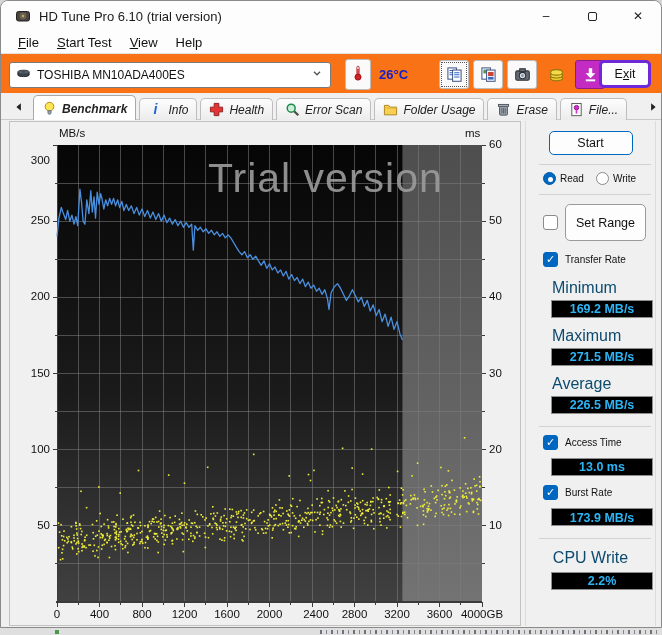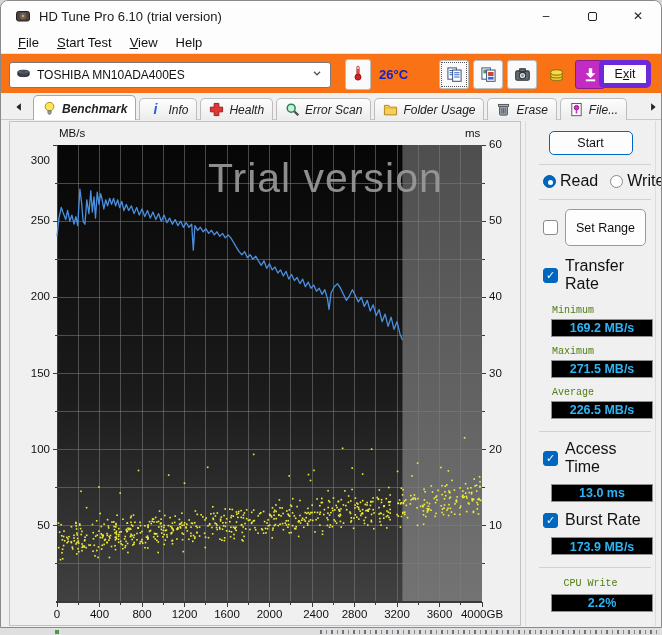--- a/index.html
+++ b/index.html
@@ -22,21 +22,21 @@
   .drive-select{position:absolute;left:8px;top:8px;width:322px;height:26px;background:#fff;border:1px solid #7a7a7a;border-radius:3px;display:flex;align-items:center;padding:0 6px;}
   .drive-select .txt{font-size:12px;color:#111;margin-left:6px;flex:1;}
   .temp-box{position:absolute;left:344px;top:5px;width:26px;height:31px;background:#fafafa;border:1px solid #bdbdbd;border-radius:3px;display:flex;align-items:center;justify-content:center;}
   .temp-text{position:absolute;left:378px;top:13px;font-size:13px;font-weight:bold;color:#1420c8;}
   .tool-btns{position:absolute;left:438px;top:6px;display:flex;gap:4px;}
   .tool-btn{width:30px;height:29px;background:#fafafa;border:1px solid #bdbdbd;border-radius:3px;display:flex;align-items:center;justify-content:center;}
   .tool-btn.focused{outline:1px dotted #555;outline-offset:-3px;}
   .tool-btn.noframe{background:transparent;border-color:transparent;}
   .tool-btn.magenta{background:#c32cc3;border-color:#8c1a8c;}
   .tool-btn svg{width:17px;height:17px;}
-  .exit-btn{position:absolute;left:598px;top:6px;width:52px;height:28px;background:#fdfdfd;border:5px solid #6d28d9;border-radius:5px;font-size:12.5px;color:#111;display:flex;align-items:center;justify-content:center;}
+  .exit-btn{position:absolute;left:598px;top:6px;width:52px;height:28px;background:#fdfdfd;border:3px solid #6d28d9;border-radius:5px;font-size:12.5px;color:#111;display:flex;align-items:center;justify-content:center;}
   
   .tabstrip{position:absolute;left:0;top:92px;width:100%;height:27px;background:#f0f0f0;border-bottom:1px solid #c8c8c8;}
   .tab-scroll{position:absolute;top:3px;width:16px;height:21px;display:flex;align-items:center;justify-content:center;}
   .tab-scroll svg{width:12px;height:12px;}
   .tabs-viewport{position:absolute;left:32px;top:0;width:608px;height:27px;overflow:hidden;display:flex;align-items:flex-end;gap:3px;}
   .tab{flex:0 0 auto;display:flex;align-items:center;gap:5px;height:22px;padding:0 8px;background:linear-gradient(#fdfdfd,#ececec);
     border:1px solid #bdbdbd;border-bottom:none;border-radius:5px 5px 0 0;font-size:12px;color:#222;white-space:nowrap;font-style:italic;}
   .tab.active{height:26px;background:#fff;font-weight:bold;z-index:2;margin-bottom:-1px;border-color:#a8a8a8;}
   .tab svg{width:15px;height:15px;flex:0 0 auto;}
   
@@ -50,26 +50,26 @@
   .watermark{position:absolute;left:198px;top:33px;font-size:41px;letter-spacing:1px;color:#9a9a9a;opacity:.92;white-space:nowrap;}
   
   .side-panel{position:absolute;left:524px;top:1px;width:131px;height:505px;border-left:1px solid #dcdcdc;border-right:1px solid #dcdcdc;padding-top:10px;}
   .btn{background:#fdfdfd;border:1px solid #0067c0;border-radius:5px;font-size:12.5px;color:#111;display:flex;align-items:center;justify-content:center;}
   .start-btn{width:84px;height:24px;margin:0 auto;}
   .sep{height:1px;background:#d2d2d2;margin:9px 4px 0 13px;}
   .radio-row{display:flex;align-items:center;gap:4px;margin:7px 0 0 17px;}
   .radio{width:13px;height:13px;border-radius:50%;background:#fff;border:1px solid #8a8a8a;position:relative;flex:0 0 auto;}
   .radio.sel{background:#0067c0;border-color:#005aa8;}
   .radio.sel::after{content:"";position:absolute;left:4px;top:4px;width:5px;height:5px;border-radius:50%;background:#fff;}
-  .rlabel{font-size:16px;color:#111;margin-right:8px;}
+  .rlabel{font-size:10px;color:#111;margin-right:8px;}
   .row{display:flex;align-items:center;gap:7px;margin-left:17px;}
   .checkbox{width:15px;height:15px;border:1px solid #8a8a8a;border-radius:3px;background:#fff;display:flex;align-items:center;justify-content:center;flex:0 0 auto;color:transparent;font-size:11px;}
   .checkbox.checked{background:#0067c0;border-color:#0067c0;color:#fff;}
   .setrange-btn{width:81px;height:37px;border-color:#9a9a9a;}
-  .plabel{font-size:10px;color:#4d7c0f;margin:12px 0 0 26px;font-family:Liberation Mono, monospace;}
+  .plabel{font-size:16px;color:#0c4a6e;margin:12px 0 0 26px;}
   .vbox{width:102px;height:18px;margin:3px 0 0 25px;background:#000;border:1px solid #8f8f8f;display:flex;align-items:center;justify-content:center;}
   .vbox span{font-size:12.5px;font-weight:bold;color:#2db4f4;}
   .cpu-label{text-align:center;margin-left:0;}
   
   .desktop{position:absolute;left:0;top:628px;width:662px;height:7px;background:#dfdfdf;}
   .desktop .marks{position:absolute;right:2px;top:2px;width:340px;height:4px;opacity:.7;
     background:repeating-linear-gradient(90deg,#3c4450 0 2px,transparent 2px 6px,#586070 6px 7px,transparent 7px 11px);}
   .desktop .fleck{position:absolute;left:55px;top:2px;width:4px;height:4px;background:#4a9a4a;}
 </style>
 </head>

